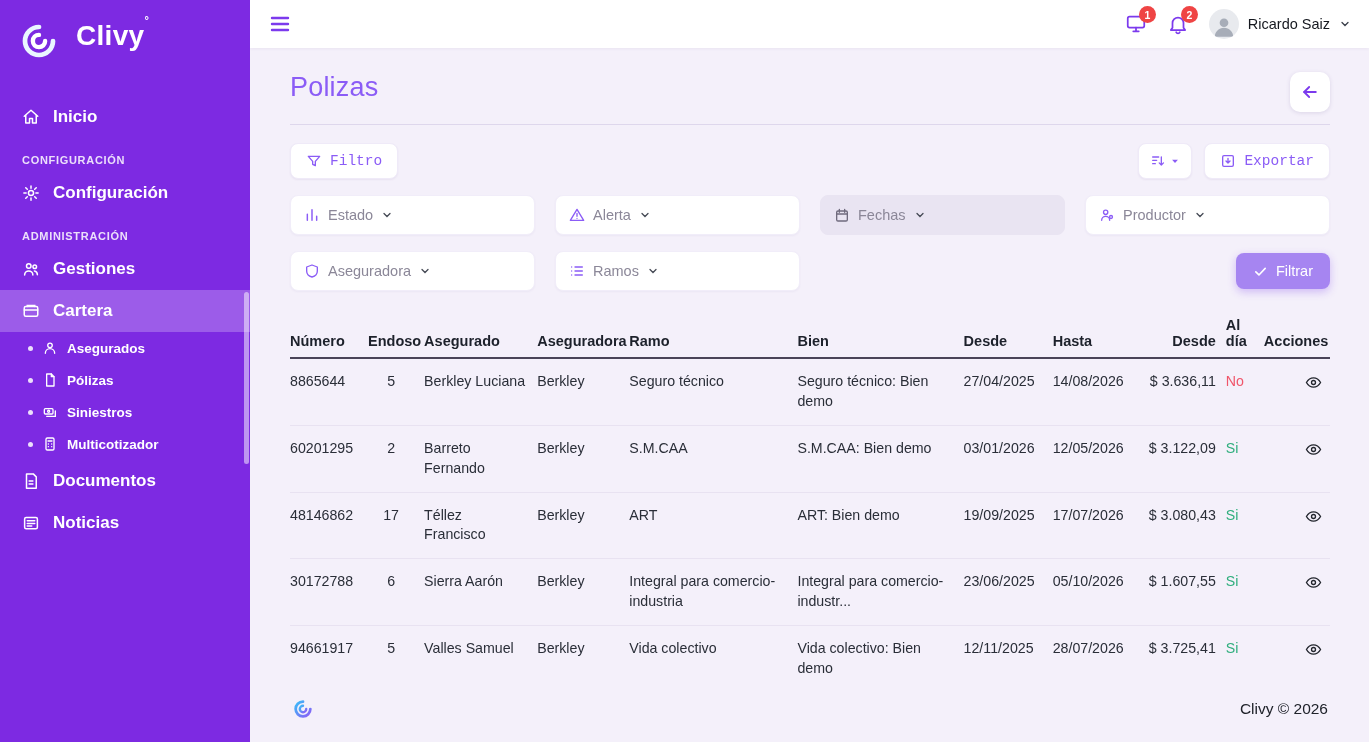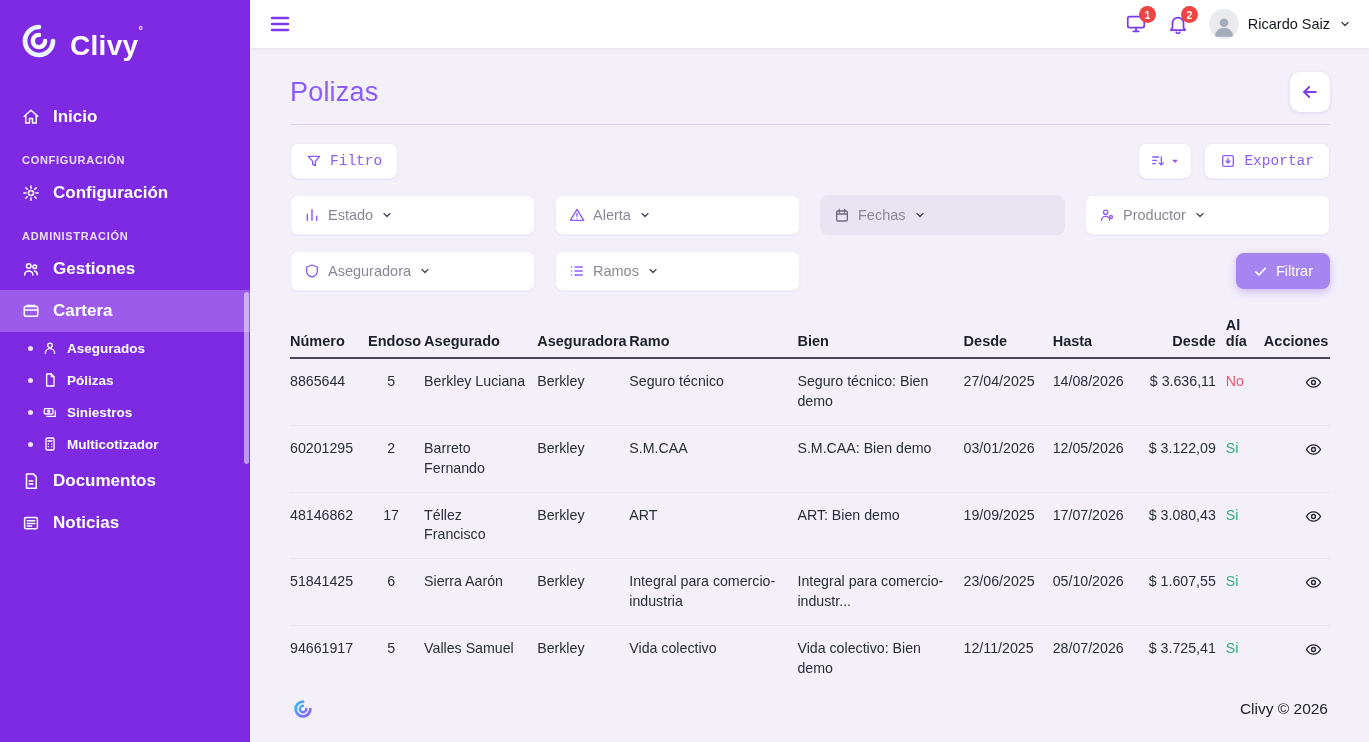--- a/index.html
+++ b/index.html
@@ -11,21 +11,21 @@
     color: #2a2e38;
   }
   button { font-family: inherit; }
 
   
   .sidebar {
     width: 250px; flex-shrink: 0; position: relative;
     background: var(--sidebar, #7d2ae2);
     color: #fff; display: flex; flex-direction: column;
   }
-  .logo-row { display:flex; align-items:flex-end; gap:10px; padding:20px 18px 34px; cursor:pointer; }
+  .logo-row { display:flex; align-items:flex-start; gap:16px; padding:20px 18px 34px; cursor:pointer; }
   .logo-text { font-size:28px; font-weight:700; letter-spacing:.3px; }
   .logo-sup { font-size:11px; vertical-align: top; position:relative; top:-6px; }
   .nav-item {
     display:flex; align-items:center; gap:13px;
     padding:11px 22px; font-size:17px; font-weight:600; cursor:pointer;
   }
   .nav-item svg { flex-shrink:0; }
   .nav-section {
     font-size:11px; font-weight:700; letter-spacing:.7px;
     color:rgba(255,255,255,.85); padding:16px 22px 6px;
@@ -56,21 +56,21 @@
   .user-chip { display:flex; align-items:center; gap:9px; background:none; border:none; cursor:pointer; }
   .avatar {
     width:30px; height:30px; border-radius:50%; background:#e8eaee; overflow:hidden;
     display:flex; align-items:flex-end; justify-content:center;
   }
   .user-name { font-size:14.5px; color:#15181f; }
   .chev { color:#3a3f4a; display:flex; }
 
   
   .content { flex:1; padding:24px 39px 10px 40px; display:flex; flex-direction:column; overflow:hidden; }
-  .title-row { display:flex; justify-content:space-between; align-items:center;gap:39px; }
+  .title-row { display:flex; justify-content:space-between; align-items:flex-start;gap:39px; }
   .page-title { color:var(--accent2,#8b5cf6); font-size:27px; font-weight:500; letter-spacing:.2px; }
   .back-btn {
     width:40px; height:40px; border:none; border-radius:10px; background:#fff;
     color:var(--accent,#7c3aed); cursor:pointer;
     box-shadow:0 1px 4px rgba(80,60,130,.15); display:flex; align-items:center; justify-content:center;
   }
   .divider { border-bottom:1px solid #ded7ec; margin:12px 0 18px; }
 
   .toolbar-row { display:flex; justify-content:space-between; align-items:center; margin-bottom:16px;font-family:Liberation Mono, monospace; }
   .btn {
@@ -510,21 +510,21 @@
               <td class="col-premio">$ 3.080,43</td>
               <td class="col-aldia"><span class="status-si">Si</span></td>
               <td class="col-acciones"><button class="eye-btn">
                   <svg width="17" height="17" viewBox="0 0 24 24" fill="none" stroke="currentColor" stroke-width="1.9" stroke-linejoin="round">
                     <path d="M2 12s3.8-6.5 10-6.5S22 12 22 12s-3.8 6.5-10 6.5S2 12 2 12z"></path>
                     <circle cx="12" cy="12" r="2.8"></circle>
                   </svg>
                 </button></td>
             </tr>
             <tr>
-              <td class="col-numero">51841425</td>
+              <td class="col-numero">30172788</td>
               <td class="col-endoso">6</td>
               <td class="col-asegurado">Sierra Aarón</td>
               <td class="col-aseguradora">Berkley</td>
               <td class="col-ramo">Integral para comercio-industria</td>
               <td class="col-bien">Integral para comercio-industr...</td>
               <td class="col-desde">23/06/2025</td>
               <td class="col-hasta">05/10/2026</td>
               <td class="col-premio">$ 1.607,55</td>
               <td class="col-aldia"><span class="status-si">Si</span></td>
               <td class="col-acciones"><button class="eye-btn">

